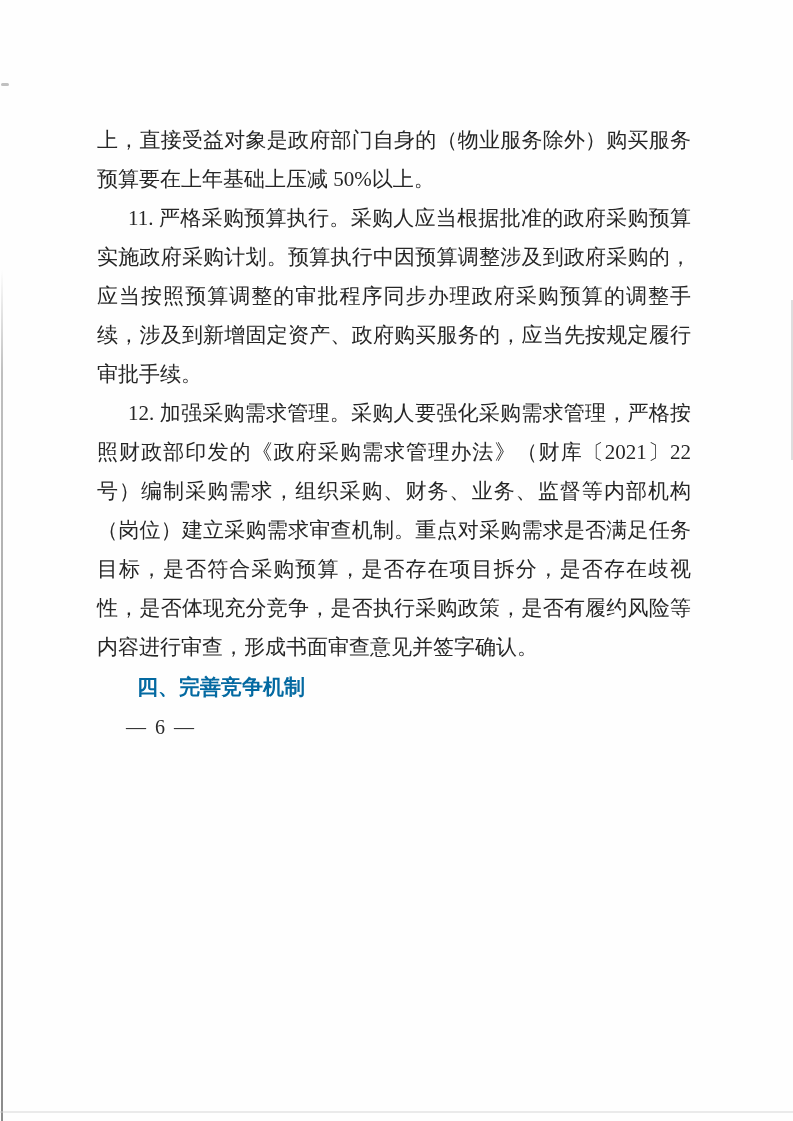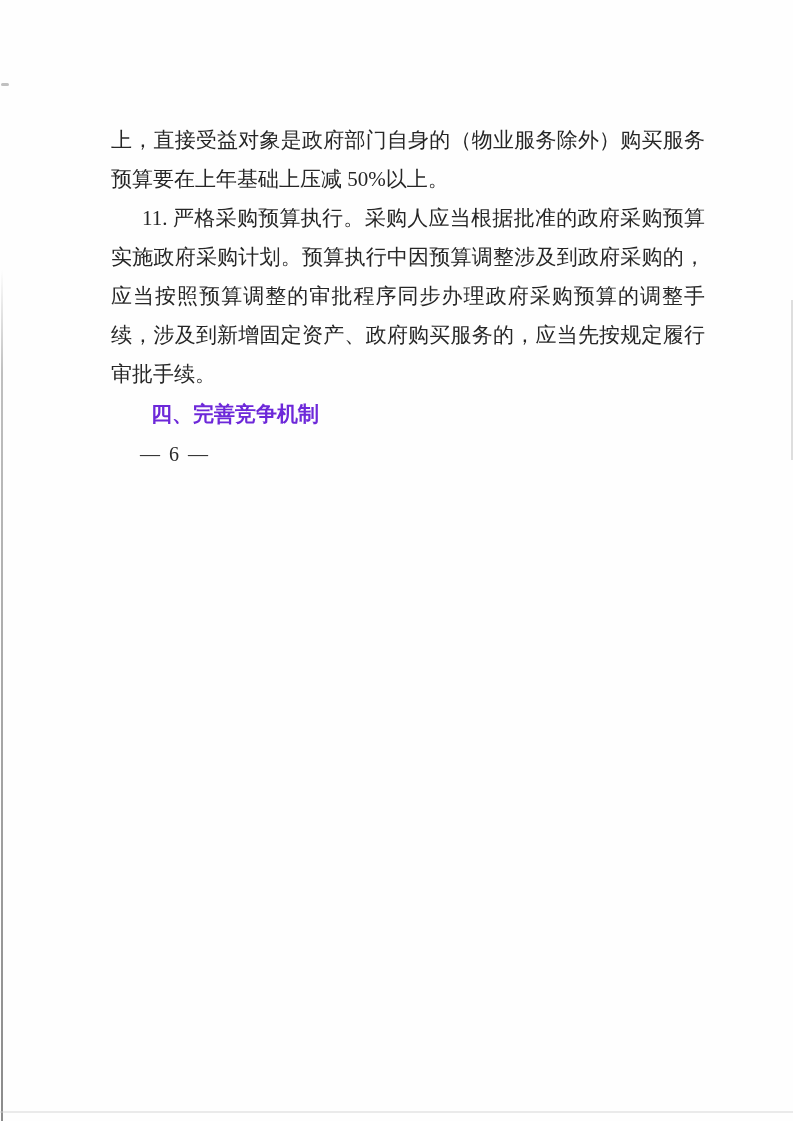--- a/index.html
+++ b/index.html
@@ -11,21 +11,21 @@
     position: relative;
     width: 793px;
     height: 1121px;
     background: #fefefe;
     overflow: hidden;
     font-family: "Liberation Serif", "DejaVu Serif", serif;
     color: #262626;
   }
   .content {
     position: absolute;
-    left: 111px;
+    left: 97px;
     top: 121px;
     width: 594px;
   }
   .para {
     margin: 0;
     font-size: 21px;
     line-height: 39px;
     text-align: justify;
     text-justify: inter-ideograph;
     word-break: break-all;
@@ -33,21 +33,21 @@
   .para.indent {
     text-indent: 31px;
   }
   .heading {
     margin: 0;
     font-size: 21px;
     line-height: 39px;
     font-family: "Liberation Sans", "DejaVu Sans", sans-serif;
     font-weight: bold;
     text-indent: 40px;
-    color: #6d28d9;
+    color: #0369a1;
   }
   .page-number {
     margin: 0;
     font-size: 20px;
     line-height: 42px;
     padding-left: 29px;
     letter-spacing: 2px;
     color: #2a2a2a;
   }
   
@@ -91,17 +91,18 @@
 <div class="page">
 
   <div class="scan-speck"></div>
   <div class="scan-edge-left"></div>
   <div class="scan-edge-right"></div>
   <div class="scan-edge-bottom"></div>
 
   <div class="content">
     <p class="para">上，直接受益对象是政府部门自身的（物业服务除外）购买服务预算要在上年基础上压减 50%以上。</p>
     <p class="para indent">11. 严格采购预算执行。采购人应当根据批准的政府采购预算实施政府采购计划。预算执行中因预算调整涉及到政府采购的，应当按照预算调整的审批程序同步办理政府采购预算的调整手续，涉及到新增固定资产、政府购买服务的，应当先按规定履行审批手续。</p>
+    <p class="para indent">12. 加强采购需求管理。采购人要强化采购需求管理，严格按照财政部印发的《政府采购需求管理办法》（财库〔2021〕22号）编制采购需求，组织采购、财务、业务、监督等内部机构（岗位）建立采购需求审查机制。重点对采购需求是否满足任务目标，是否符合采购预算，是否存在项目拆分，是否存在歧视性，是否体现充分竞争，是否执行采购政策，是否有履约风险等内容进行审查，形成书面审查意见并签字确认。</p>
     <h2 class="heading">四、完善竞争机制</h2>
     <div class="page-number">— 6 —</div>
   </div>
 
 </div>
 
 </body></html>

